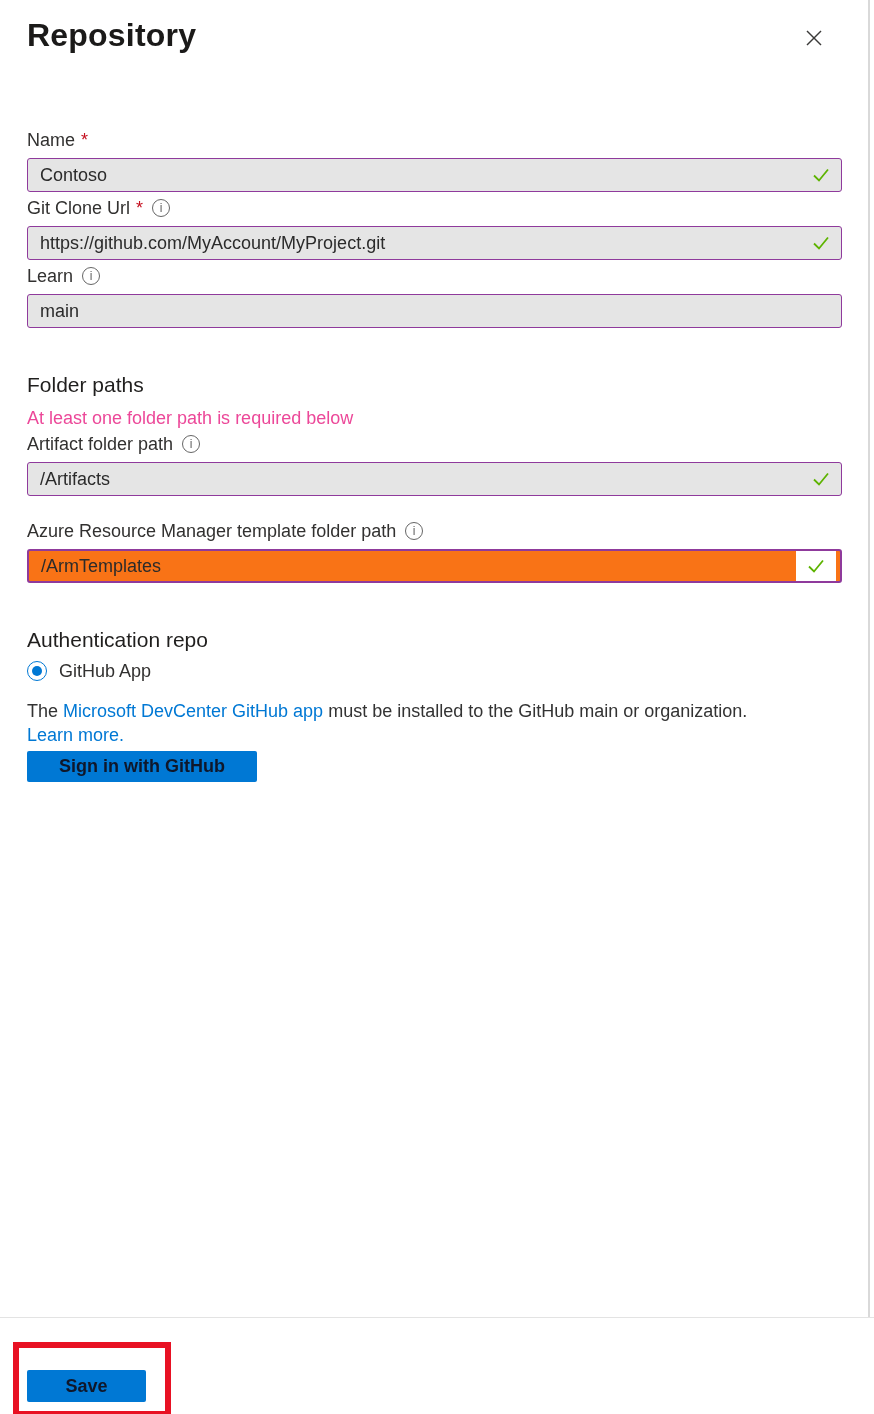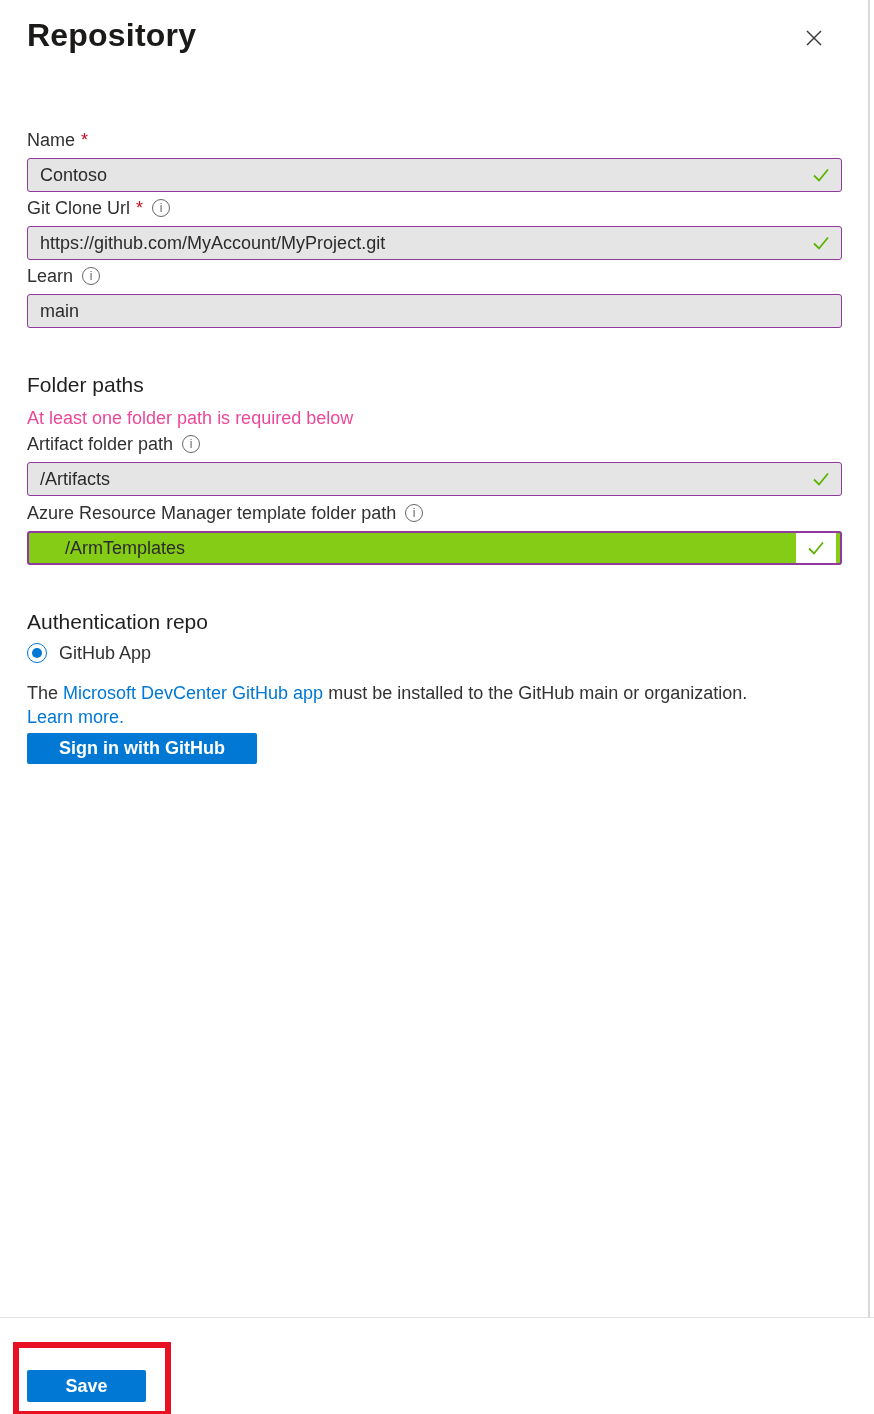--- a/index.html
+++ b/index.html
@@ -43,25 +43,25 @@
   }
   .textbox input {
     flex: 1; height: 100%; border: none; outline: none; background: transparent;
     font-family: "Liberation Sans", "DejaVu Sans", sans-serif;
     font-size: 18px; color: #2b2b2b; padding: 0 0 0 12px;
   }
   .check-slot {
     width: 40px; align-self: stretch; flex: 0 0 auto;
     display: flex; align-items: center; justify-content: center;
   }
-  .textbox.highlighted { background: #84cc16; border-width: 2px; padding-left: 24px; }
+  .textbox.highlighted { background: #f97316; border-width: 2px; }
   .textbox.highlighted .check-slot { background: #fff; margin-right: 4px; }
 
   .mt4  { margin-top: 4px; }
-  .mt5  { margin-top: 5px; text-align: right; }
+  .mt5  { margin-top: 23px; text-align: right; }
   .mt74 { margin-top: 74px; }
   .mt36 { margin-top: 44px; }
 
   .section-heading { font-size: 21px; line-height: 26px; color: #201f1e; font-weight: 400; }
   .note { font-size: 18px; line-height: 24px; color: #ec4899; margin-top: 8px; }
   .sub-label-gap { margin-top: 2px; }
 
   
   .radio-row { display: flex; align-items: center; margin-top: 6px; }
   .radio-opt { display: flex; align-items: center; margin-right: 30px; cursor: pointer; }
@@ -73,21 +73,21 @@
   .radio-circle.selected { border-color: #0078d4; }
   .radio-dot { width: 10px; height: 10px; border-radius: 50%; background: #0078d4; }
   .radio-label { font-size: 18px; color: #323130; margin-left: 12px; line-height: 24px; }
 
   
   .desc { margin-top: 16px; font-size: 18px; line-height: 24px; color: #333; }
   .link { color: #0078d4; text-decoration: none; cursor: pointer; }
   .learn-more { display: block; font-size: 18px; line-height: 24px; margin-top: 0; }
 
   .btn-primary {
-    margin-top: 4px; background: #0078d4; color: #ffffff; border: none; border-radius: 2px;
+    margin-top: 4px; background: #0078d4; color: #0f172a; border: none; border-radius: 2px;
     font-family: "Liberation Sans", "DejaVu Sans", sans-serif;
     font-size: 18px; font-weight: 700; cursor: pointer;
   }
   .signin-btn { height: 31px; padding: 0 32px; }
 
   
   .footer {
     position: absolute; left: 0; bottom: 0; width: 874px; height: 97px;
     border-top: 1px solid #e3e3e3; background: #fff;
   }

